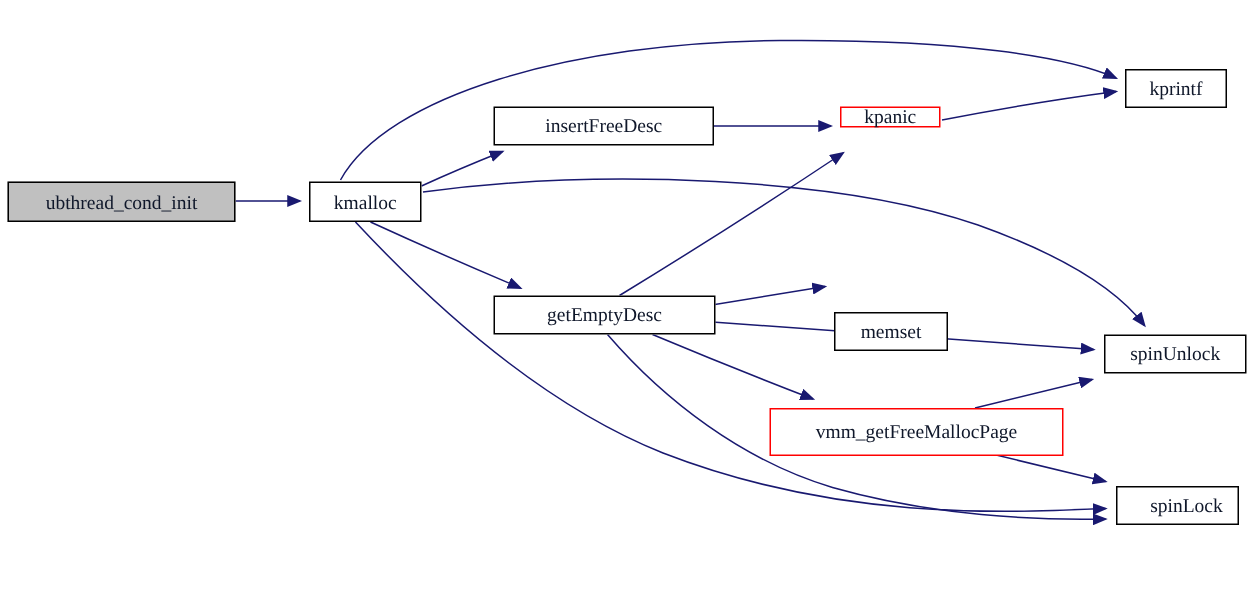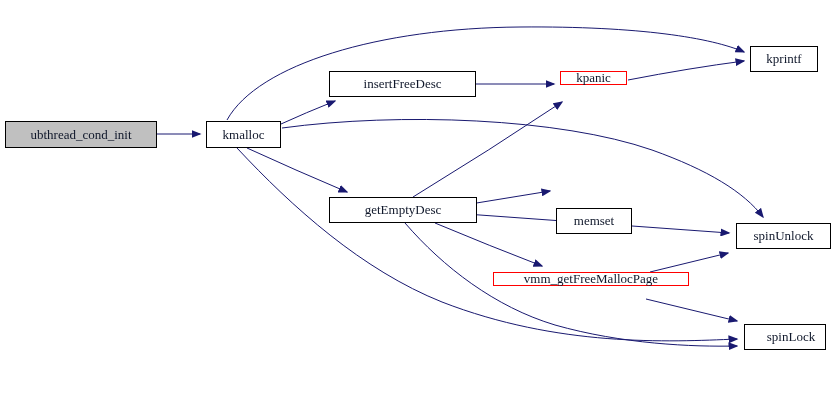--- a/index.html
+++ b/index.html
@@ -74,16 +74,16 @@
   </svg>
   <div>
       <div class="node current" style="left: 5px; top: 121px; width: 152px; height: 27px;">ubthread_cond_init</div>
       <div class="node normal" style="left: 206px; top: 121px; width: 75px; height: 27px;">kmalloc</div>
       <div class="node normal" style="left: 329px; top: 71px; width: 147px; height: 26px;">insertFreeDesc</div>
       <div class="node highlight" style="left: 560px; top: 71px; width: 67px; height: 14px;">kpanic</div>
       <div class="node normal" style="left: 750px; top: 46px; width: 68px; height: 26px;">kprintf</div>
       <div class="node normal" style="left: 329px; top: 197px; width: 148px; height: 26px;">getEmptyDesc</div>
       <div class="node normal" style="left: 556px; top: 168px; width: 76px; height: 26px; margin-top: 40px;">memset</div>
       <div class="node normal" style="left: 736px; top: 223px; width: 95px; height: 26px;">spinUnlock</div>
-      <div class="node highlight" style="left: 493px; top: 272px; width: 196px; height: 14px;">vmm_getFreeMallocPage</div>
+      <div class="node highlight" style="left: 513px; top: 272px; width: 196px; height: 32px;">vmm_getFreeMallocPage</div>
       <div class="node normal" style="left: 744px; top: 324px; width: 82px; height: 26px; padding-left: 12px;">spinLock</div>
     </div>
 </div>
 
 </body></html>

